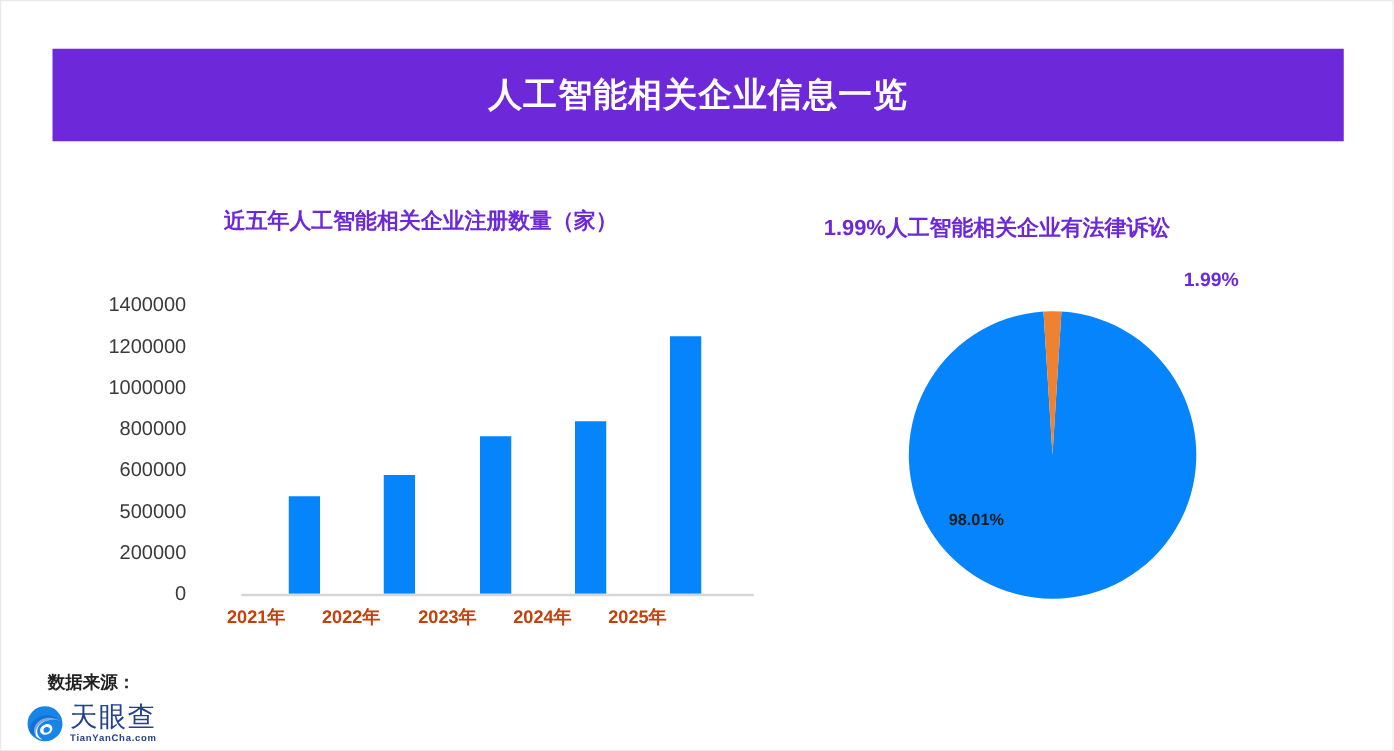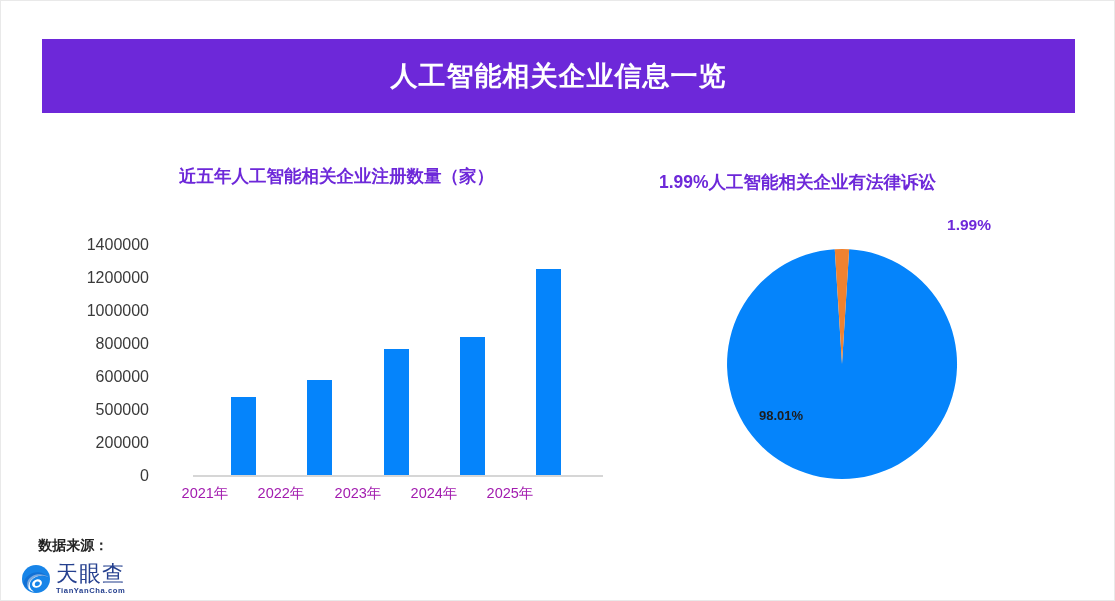--- a/index.html
+++ b/index.html
@@ -93,22 +93,23 @@
     bottom: 4px;
     width: 25px;
     background: #0584fb;
   }
   .x-tick {
     position: absolute;
     top: 253px;
     width: 90px;
     text-align: center;
     font-size: 14.5px;
-    color: #a21caf;
-    white-space: nowrap;
+    color: #c2410c;
+    white-space: nowrap;
+    font-weight: bold;
   }
 
   
   #pie-chart {
     position: absolute;
     left: 700px;
     top: 215px;
     width: 290px;
     height: 280px;
   }

